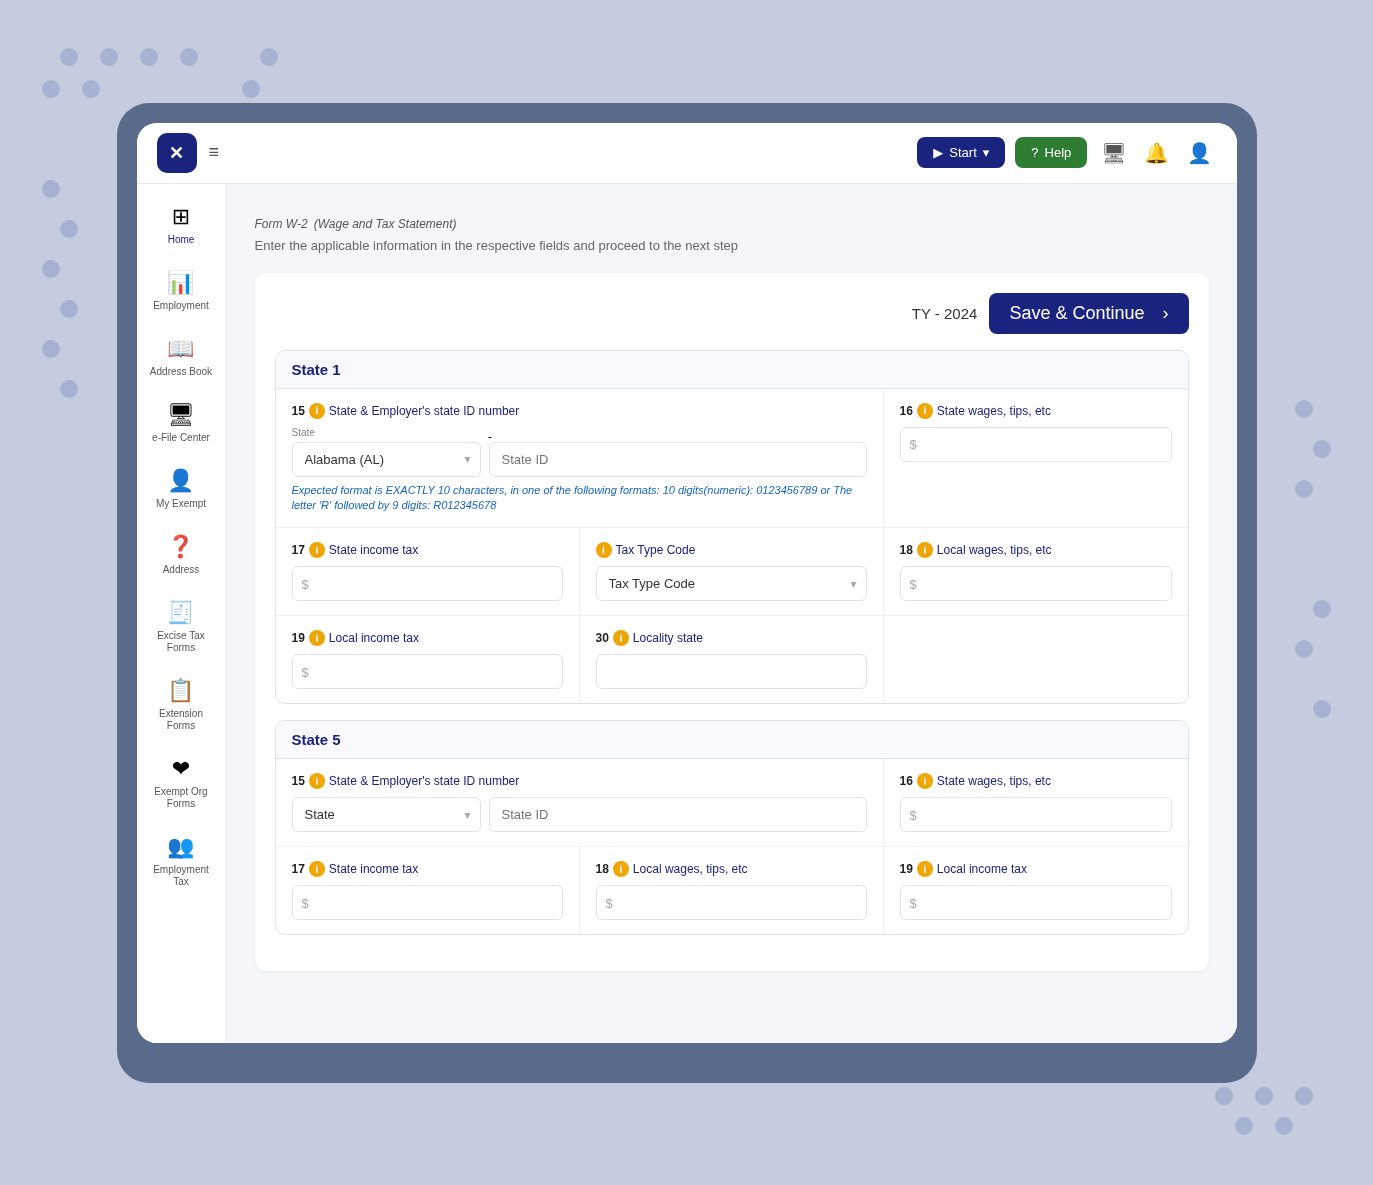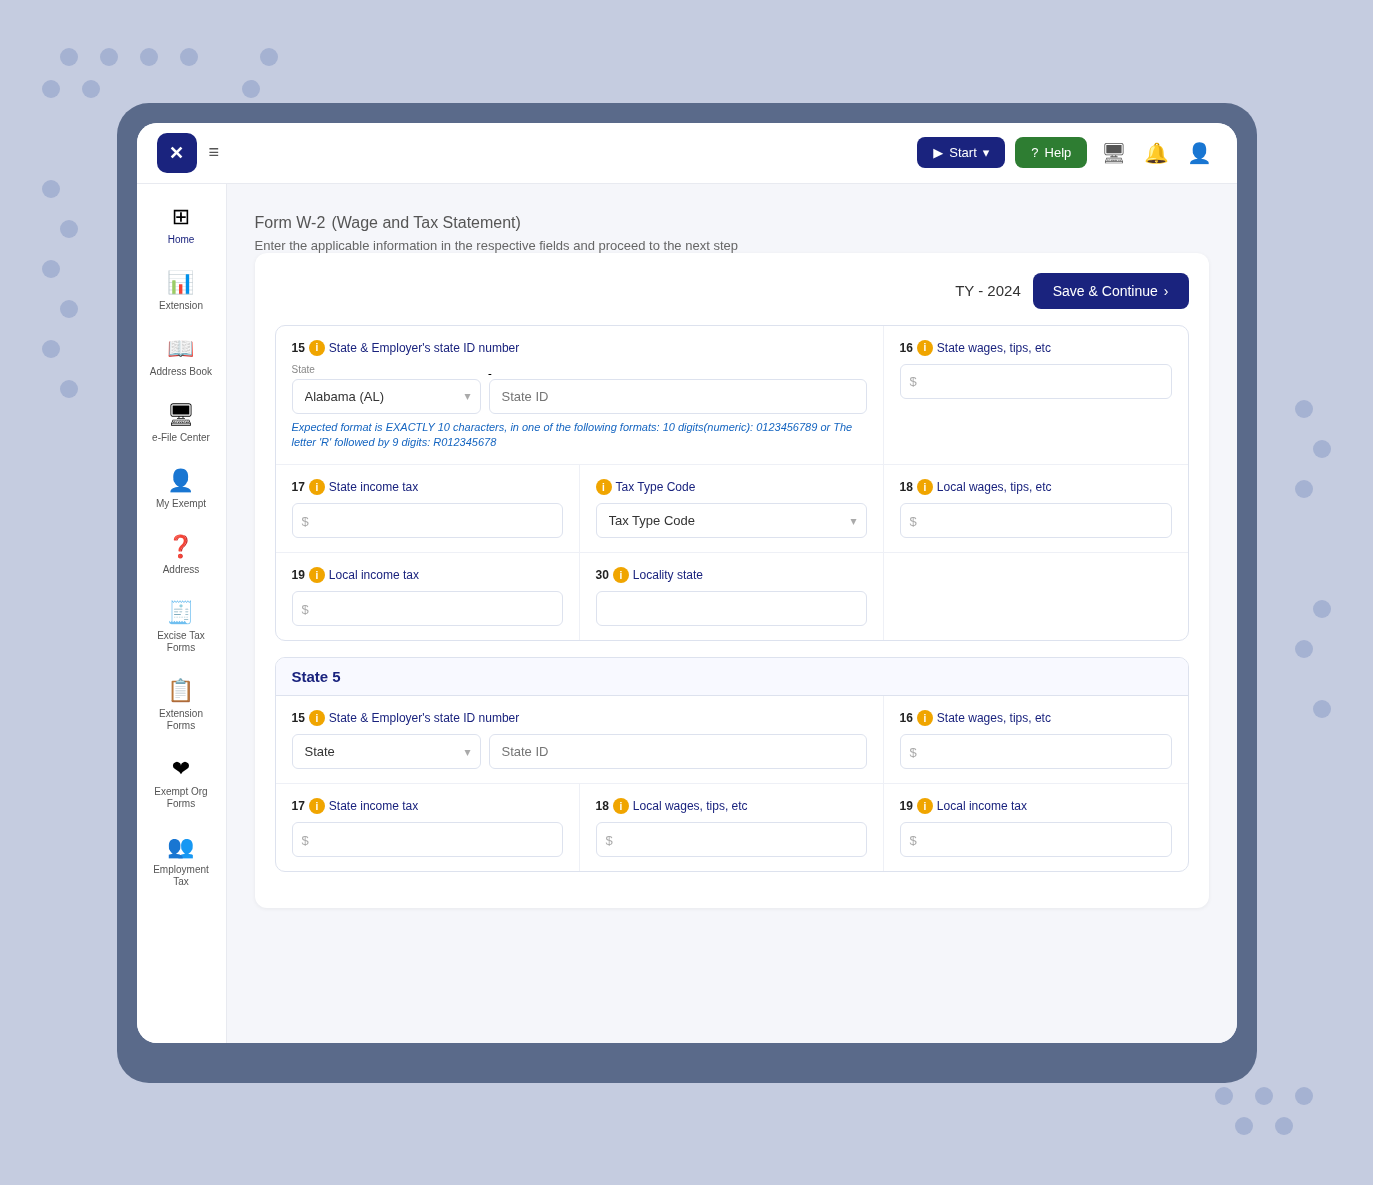--- a/index.html
+++ b/index.html
@@ -163,26 +163,28 @@
     }
 
     .page-title {
       font-size: 22px;
       font-weight: 700;
       color: #1a1a2e;
       margin-bottom: 4px;
     }
     .page-title span {
       font-weight: 400;
-      font-size: 16px;
+      font-style: italic;
+      font-size: 12px;
       color: #555;
     }
     .page-subtitle {
       font-size: 13px;
       color: #666;
+      margin-bottom: 20px;
     }
 
     
     .form-card {
       background: white;
       border-radius: 12px;
       padding: 20px;
       box-shadow: 0 1px 4px rgba(0,0,0,0.06);
     }
 
@@ -198,25 +200,25 @@
       font-size: 15px;
       color: #333;
       font-weight: 500;
     }
     .btn-save-continue {
       background: #1a237e;
       color: white;
       border: none;
       border-radius: 8px;
       padding: 10px 20px;
-      font-size: 14px;
-      cursor: pointer;
-      display: flex;
-      align-items: center;
-      gap: 6px;
+      font-size: 18px;
+      cursor: pointer;
+      display: flex;
+      align-items: center;
+      gap: 18px;
     }
 
     
     .state-section {
       border: 1px solid #dde2ee;
       border-radius: 10px;
       margin-bottom: 16px;
       overflow: hidden;
     }
     .state-header {
@@ -412,21 +414,21 @@
 
     <div class="app-body">
 
       <nav class="sidebar">
         <div class="sidebar-item active">
           <span class="icon">⊞</span>
           <span class="label">Home</span>
         </div>
         <div class="sidebar-item">
           <span class="icon">📊</span>
-          <span class="label">Extension</span>
+          <span class="label">Employment</span>
         </div>
         <div class="sidebar-item">
           <span class="icon">📖</span>
           <span class="label">Address Book</span>
         </div>
         <div class="sidebar-item">
           <span class="icon">🖥</span>
           <span class="label">e-File Center</span>
         </div>
         <div class="sidebar-item">
@@ -467,20 +469,21 @@
 
           <div class="ty-row">
             <span class="ty-label">TY - 2024</span>
             <button class="btn-save-continue">
               <span>Save &amp; Continue</span>
               <span>›</span>
             </button>
           </div>
 
           <div class="state-section">
+            <div class="state-header">State 1</div>
             <div class="state-body">
 
               <div class="form-row cols-left-right">
                 <div class="form-cell">
                   <div class="field-label">
                     <span class="field-num">15</span>
                     <span class="info-icon">i</span>
                     <span class="field-label-text">State &amp; Employer's state ID number</span>
                   </div>
                   <div class="state-id-group">

